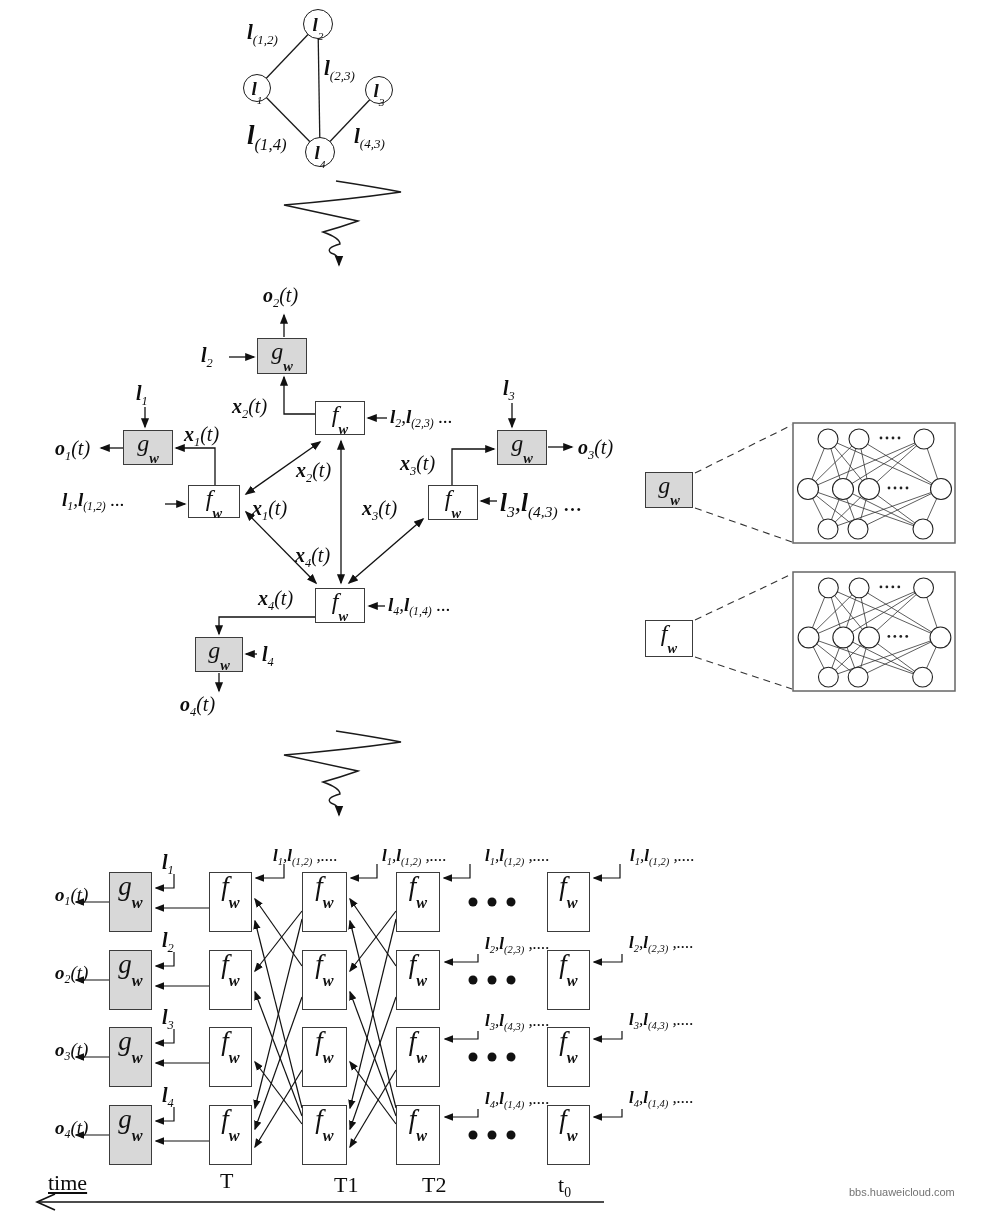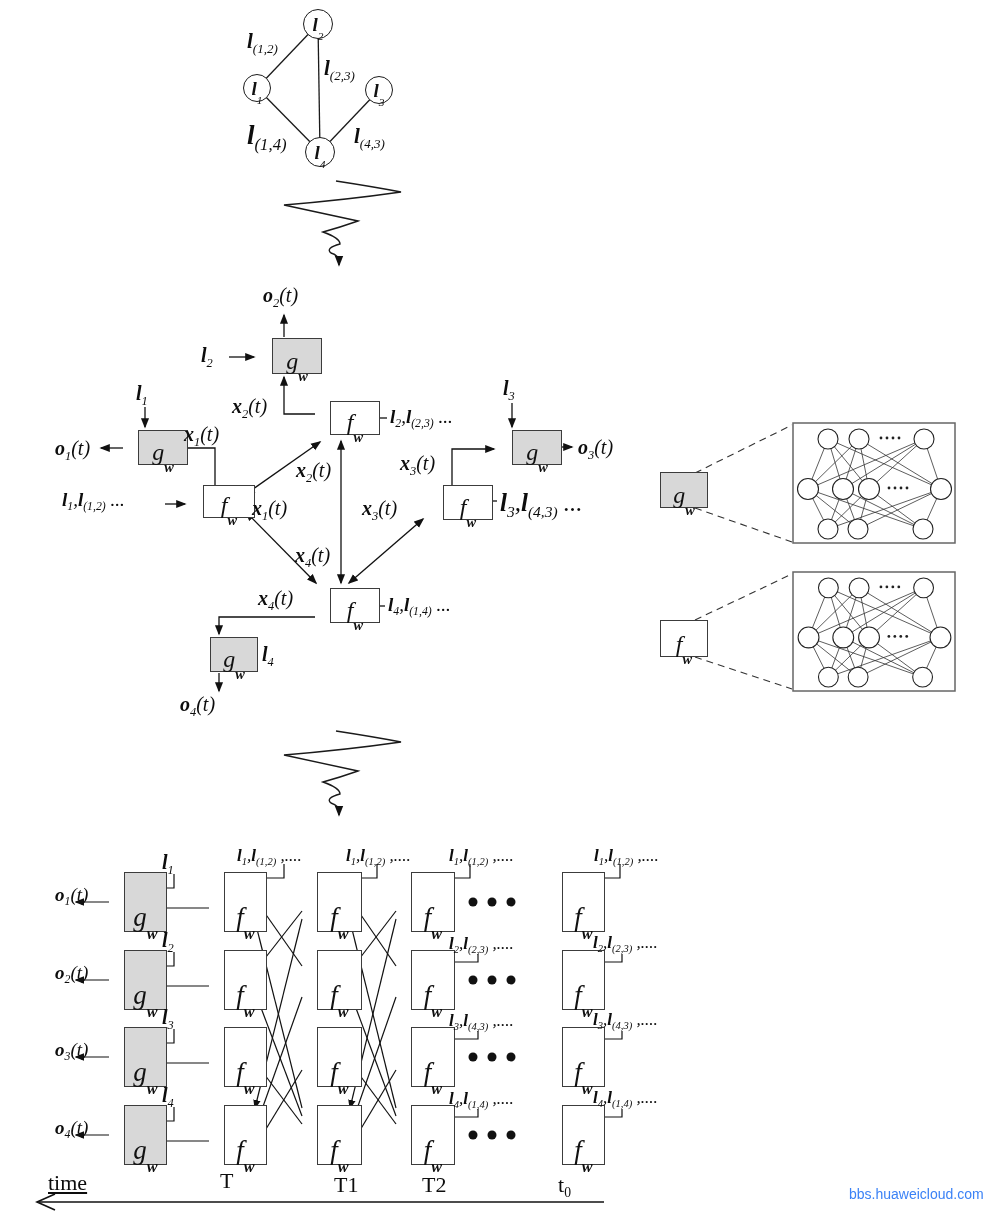--- a/index.html
+++ b/index.html
@@ -4,38 +4,38 @@
 <style>
   html,body{margin:0;padding:0;background:#fff;}
   .page{position:relative;width:997px;height:1217px;background:#ffffff;overflow:hidden;
         font-family:"Liberation Serif",serif;color:#111;}
   .overlay{position:absolute;left:0;top:0;z-index:1;}
   
   .ml{position:absolute;z-index:3;font-style:italic;font-size:20px;line-height:1;white-space:nowrap;color:#0d0d0d;}
   .ml .mb{font-weight:700;}
   .ml .mn{font-weight:400;}
   .ml sub{font-size:62%;font-style:italic;vertical-align:baseline;position:relative;top:.38em;line-height:0;}
-  .sm{font-size:17px;}
+  .sm{font-size:17px;margin-left:36px;}
   .up{font-style:normal;font-size:22px;}
   
-  .box{position:absolute;z-index:2;box-sizing:border-box;display:flex;align-items:flex-end;justify-content:center;
-       border:1.4px solid #3c3c3c;background:#fff;font-style:italic;font-size:24px;line-height:1;margin-left:15px;}
+  .box{position:absolute;z-index:2;box-sizing:border-box;display:flex;align-items:flex-start;justify-content:center;
+       border:1.4px solid #3c3c3c;background:#fff;font-style:italic;font-size:24px;line-height:1;}
   .box sub{font-size:60%;font-style:italic;position:relative;top:.42em;line-height:0;}
   .box .sb{font-weight:700;}
   .gray{background:#d8d8d8;}
   .big{font-size:27px;}
   
   .gnode{position:absolute;z-index:2;box-sizing:border-box;border:1.5px solid #1c1c1c;border-radius:50%;background:#fff;
          display:flex;align-items:center;justify-content:center;font-style:italic;font-size:19px;line-height:1;}
   .gnode .mb{font-weight:700;}
   .gnode sub{font-size:60%;position:relative;top:.4em;line-height:0;}
   
   .wm{position:absolute;z-index:3;font-family:"Liberation Sans",sans-serif;color:#b9b9b9;line-height:1;}
   .wm-title{font-size:31px;letter-spacing:1px;}
-  .wm-sub{font-size:14px;color:#3b82f6;}
+  .wm-sub{font-size:11px;color:#737373;}
 </style>
 </head>
 <body>
 
 <div class="page">
 
   <svg class="overlay" width="997" height="1217" viewBox="0 0 997 1217">
     <defs>
       <marker id="ah" viewBox="0 0 9 7" refX="7.6" refY="3.5" markerWidth="8" markerHeight="7" orient="auto-start-reverse">
           <path d="M0,0 L9,3.5 L0,7 z" fill="#111"></path>
@@ -197,21 +197,21 @@
     </div>
   <div class="gnode" style="left:303px;top:9px;width:30px;height:30px;">
       <span><span class="mb">l</span><sub>2</sub></span>
     </div>
   <div class="gnode" style="left:365px;top:76px;width:28px;height:28px;">
       <span><span class="mb">l</span><sub>3</sub></span>
     </div>
   <div class="gnode" style="left:305px;top:137px;width:30px;height:30px;">
       <span><span class="mb">l</span><sub>4</sub></span>
     </div>
-  <span class="ml" style="left:247px;top:31px;font-size:21px;"><span class="mb">l</span><sub>(1,2)</sub></span>
+  <span class="ml" style="left:247px;top:22px;font-size:21px;"><span class="mb">l</span><sub>(1,2)</sub></span>
   <span class="ml" style="left:324px;top:58px;font-size:21px;"><span class="mb">l</span><sub>(2,3)</sub></span>
   <span class="ml" style="left:247px;top:122px;font-size:27px;"><span class="mb">l</span><sub>(1,4)</sub></span>
   <span class="ml" style="left:354px;top:126px;font-size:21px;"><span class="mb">l</span><sub>(4,3)</sub></span>
 
   <span class="ml" style="left:55px;top:438px;"><span class="mb">o</span><sub>1</sub><span class="mn">(t)</span></span>
   <span class="ml" style="left:136px;top:383px;"><span class="mb">l</span><sub>1</sub></span>
   <div class="box gray" style="left:123px;top:430px;width:50px;height:35px;">
       <span><span class="mn">g</span><sub class="sb">w</sub></span>
     </div>
   <span class="ml" style="left:184px;top:424px;"><span class="mb">x</span><sub>1</sub><span class="mn">(t)</span></span>

